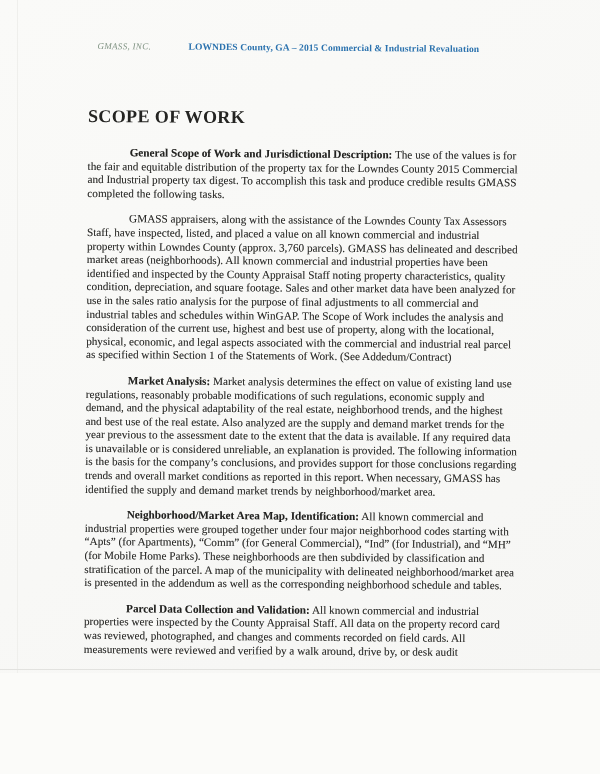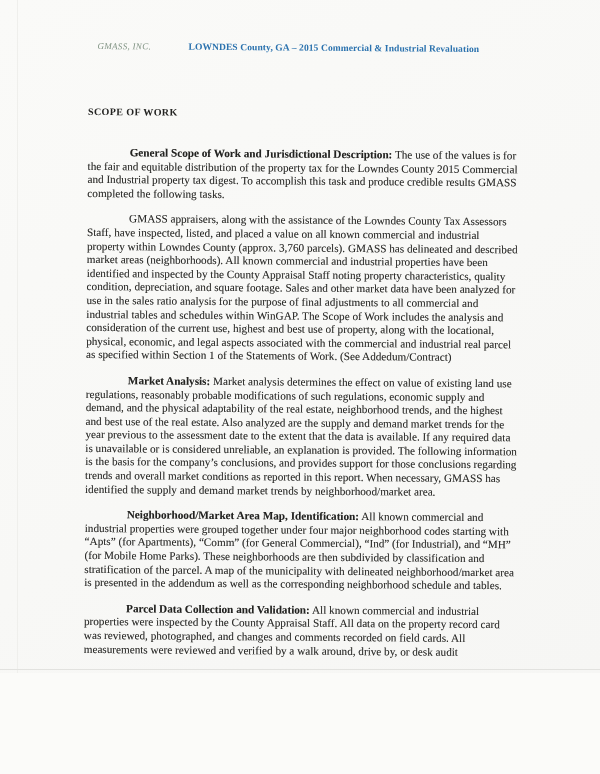--- a/index.html
+++ b/index.html
@@ -47,21 +47,21 @@
     position: absolute;
     left: 188px; top: 41px;
     font-size: 9.5px;
     font-weight: bold;
     letter-spacing: 0.1px;
   }
   .section-heading {
     position: absolute;
     left: 88px; top: 106px;
     margin: 0;
-    font-size: 10px;
+    font-size: 18px;
     font-weight: bold;
     letter-spacing: 0.4px;
     color: #242422;
   }
   .content {
     position: absolute;
     left: 88px; top: 146px;
     width: 432px;
     font-size: 11.2px;
     line-height: 13.6px;

